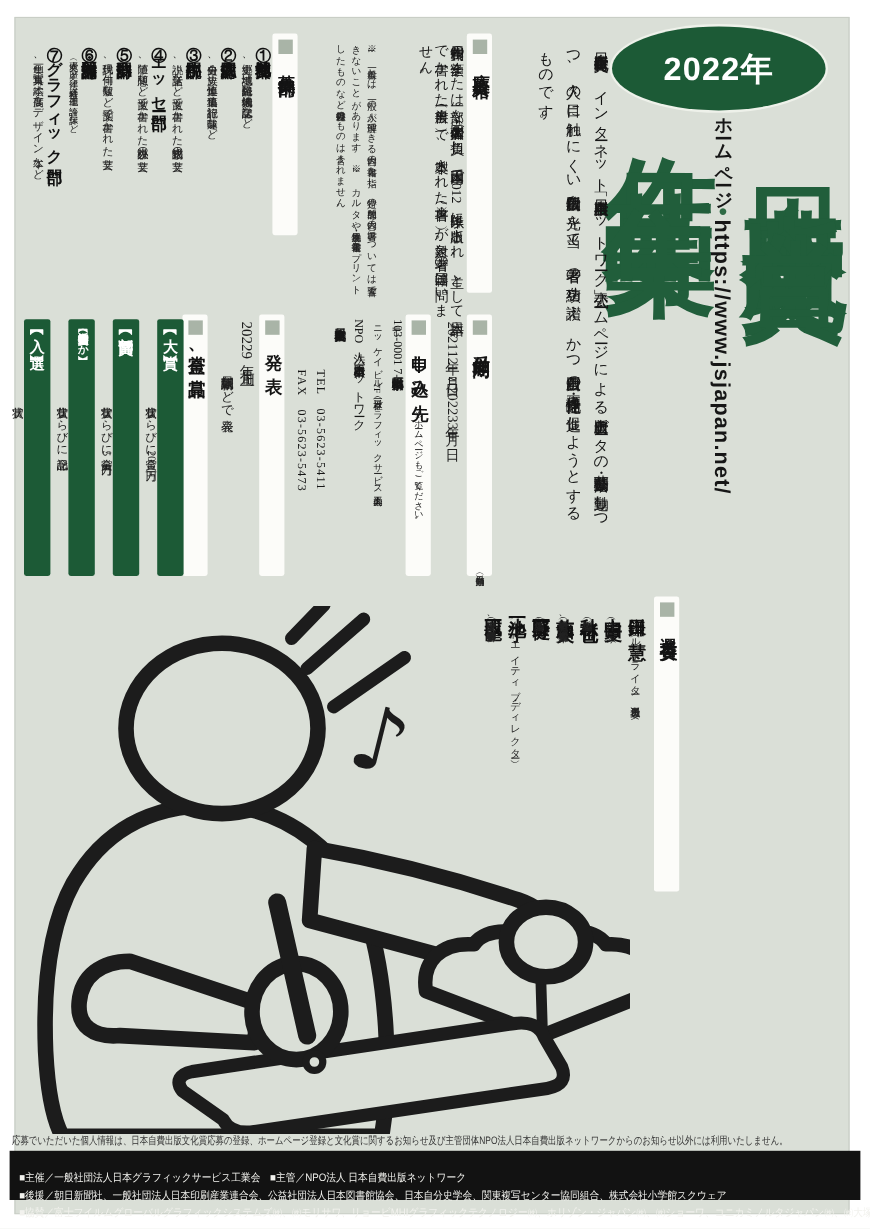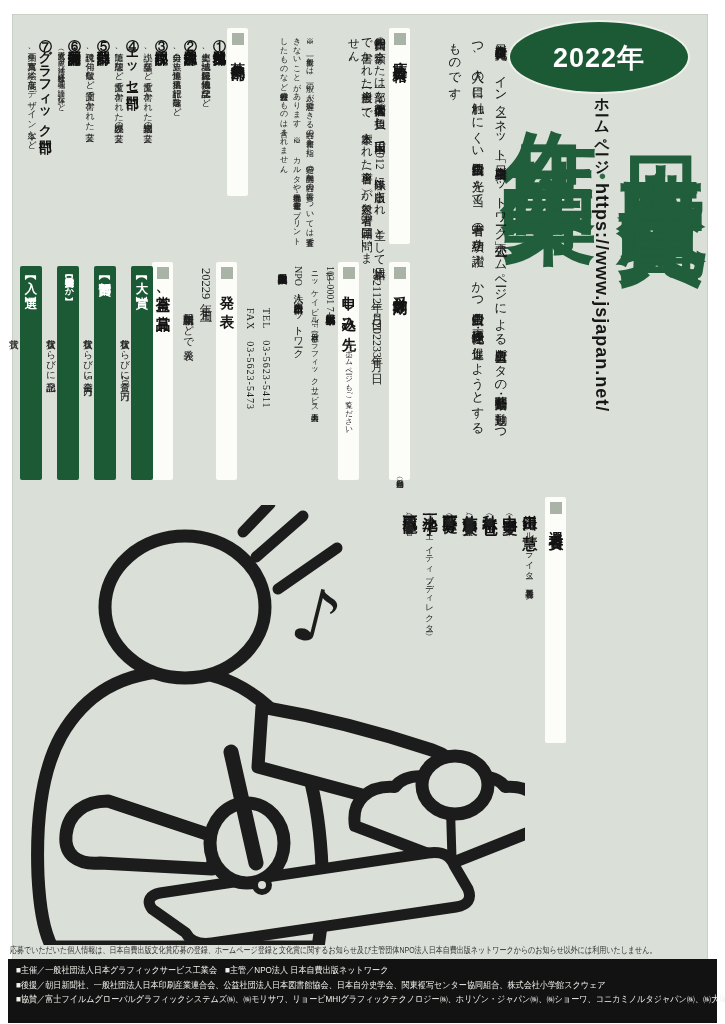--- a/index.html
+++ b/index.html
@@ -120,23 +120,23 @@
   .judge-role{font-size:8.5px;color:#222;letter-spacing:0;}
   
   .illu{left:15px;top:505px;}
   
   .privacy{
     left:10px;top:944px;width:710px;
     font-size:9px;color:#333;white-space:nowrap;
     transform:scaleX(.78);transform-origin:left top;
   }
   .blackbar{
-    left:8px;top:959px;width:709px;height:64px;
+    left:8px;top:959px;width:709px;height:41px;
     background:#121212;color:#f2f2ee;
-    padding:4px 8px;box-sizing:border-box;
+    padding:15px 8px;box-sizing:border-box;
   }
   .blackbar .line{
     font-size:9px;line-height:14.5px;white-space:nowrap;
     transform:scaleX(.9);transform-origin:left top;
   }
 </style>
 </head>
 <body>
 
 <div class="abs poster-bg"></div>

